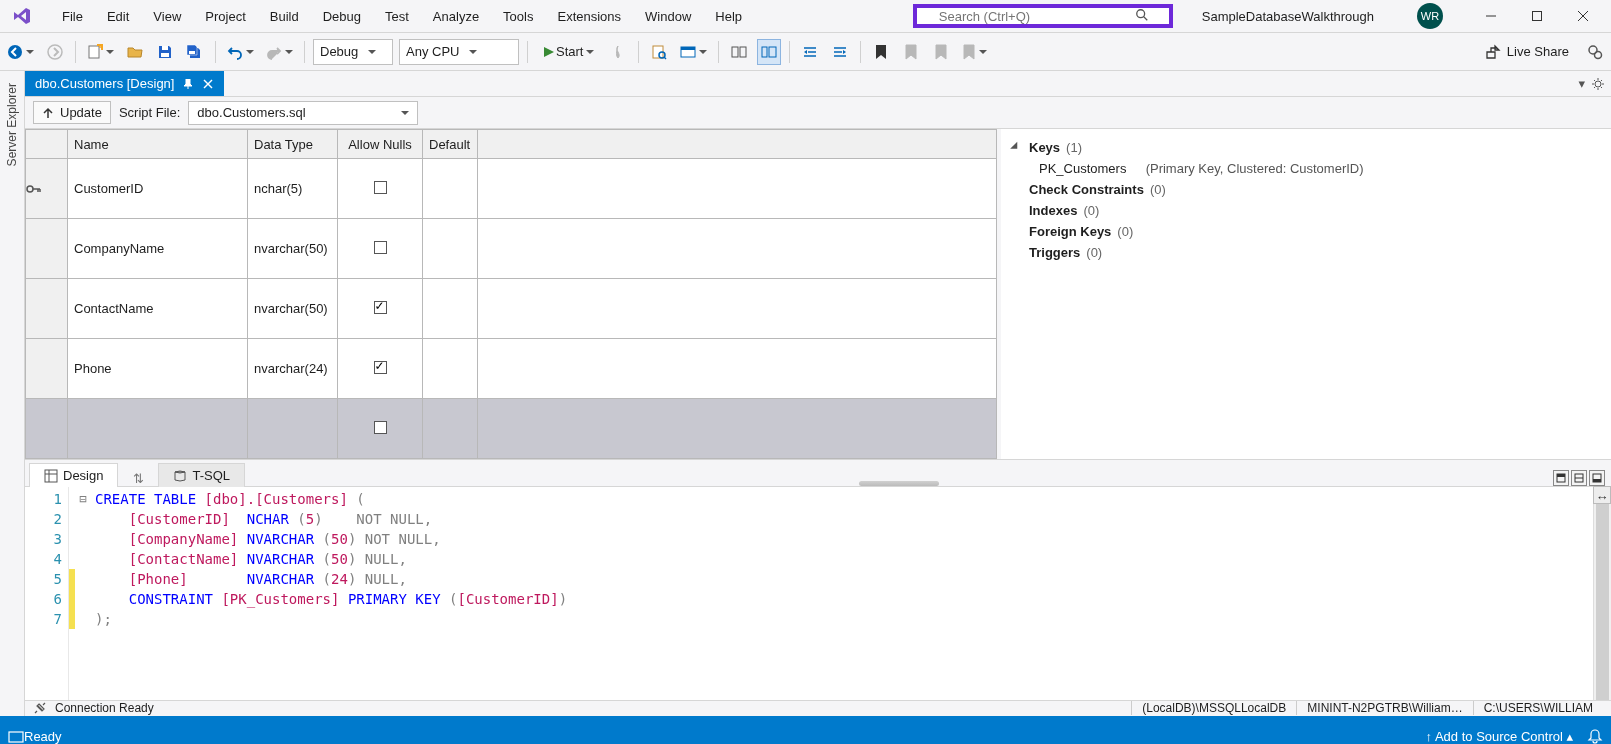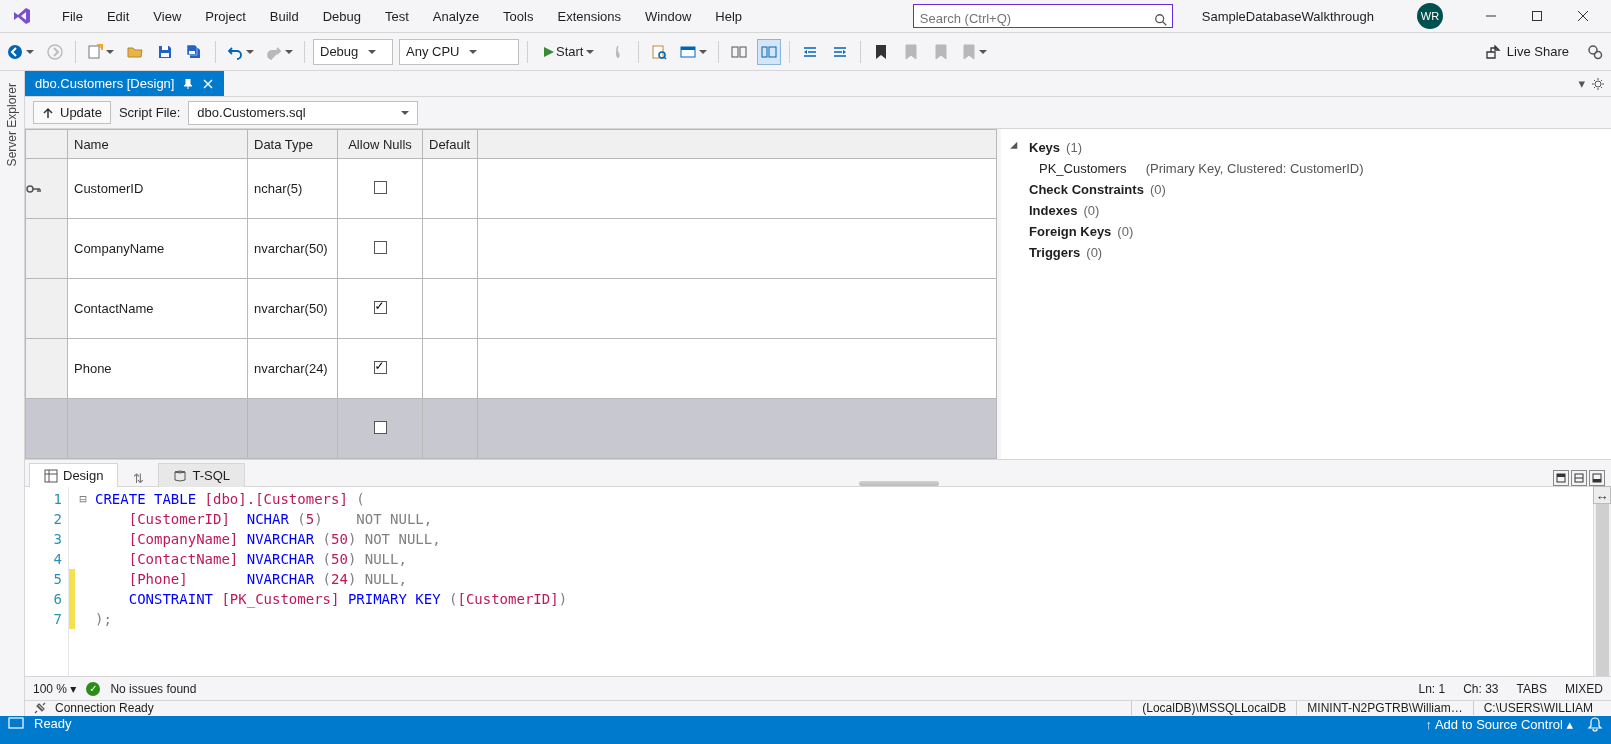--- a/index.html
+++ b/index.html
@@ -20,21 +20,21 @@
     --chrome-border:#d6d6d6;
   }
   *{box-sizing:border-box}
   body{margin:0;font-family:"Segoe UI",Tahoma,sans-serif;font-size:13px;color:#1e1e1e;background:#fff;width:1611px;height:744px;overflow:hidden;display:flex;flex-direction:column}
   
   .menubar{display:flex;align-items:center;height:33px;background:var(--vs-bg);padding:0 5px;gap:11px;border-bottom:1px solid var(--chrome-border)}
   .vs-logo{width:22px;height:22px;margin:0 6px;display:flex;align-items:center;justify-content:center}
   .menu-items{display:flex;gap:0}
   .menu-item{padding:6px 12px;cursor:default}
   .menu-spacer{flex:1}
-  .search-box{display:flex;align-items:flex-end;width:260px;height:24px;background:#fff;border:1px solid #6d28d9;padding:0 4px;color:#6a6a6a}
+  .search-box{display:flex;align-items:flex-start;width:260px;height:24px;background:#fff;border:4px solid #6d28d9;padding:0 20px;color:#6a6a6a}
   .search-box input{flex:1;border:none;outline:none;font-family:inherit;font-size:13px;color:#333;background:transparent}
   .search-glyph{width:14px;height:14px}
   .solution-name{padding:0 18px;color:#1e1e1e}
   .user-badge{width:26px;height:26px;border-radius:50%;background:#00504d;color:#fff;display:flex;align-items:center;justify-content:center;font-size:11px;margin:0 14px}
   .win-btns{display:flex;gap:0}
   .win-btn{width:46px;height:30px;display:flex;align-items:center;justify-content:center;color:#555;font-size:16px}
   
   .toolbar{display:flex;align-items:center;height:38px;background:var(--vs-bg);border-bottom:1px solid var(--chrome-border);padding:0 4px;gap:6px}
   .tbtn{display:flex;align-items:center;justify-content:center;min-width:24px;height:26px;padding:0 3px;position:relative}
   .tbtn.drop::after{content:"";border-left:4px solid transparent;border-right:4px solid transparent;border-top:4px solid #555;margin-left:3px}
@@ -110,21 +110,21 @@
   .expand-handle{position:absolute;right:0;top:-1px;width:18px;height:18px;background:#ededed;border:1px solid #bbb;display:flex;align-items:center;justify-content:center;color:#333;font-weight:bold}
   
   .code-status{display:flex;align-items:center;height:24px;background:var(--vs-bg);border-top:1px solid var(--chrome-border);padding:0 8px;gap:10px;font-size:12px}
   .code-status .right{margin-left:auto;display:flex;gap:18px}
   .ok-icon{width:14px;height:14px;border-radius:50%;background:#2e8b18;color:#fff;display:flex;align-items:center;justify-content:center;font-size:10px}
   
   .conn-bar{display:flex;align-items:flex-start;height:16px;background:var(--vs-bg);border-top:1px solid var(--chrome-border);padding:0 8px;font-size:12px;gap:8px}
   .conn-bar .cells{margin-left:auto;display:flex}
   .conn-bar .cell{border-left:1px solid #ccc;padding:0 10px}
   
-  .statusbar{height:28px;background:var(--status-bg);color:#fff;display:flex;align-items:flex-start;padding:0 8px;gap:10px;font-size:13px}
+  .statusbar{height:28px;background:var(--status-bg);color:#fff;display:flex;align-items:flex-end;padding:0 8px;font-size:13px}
   .statusbar .right{margin-left:auto;display:flex;align-items:center;gap:14px}
   svg{display:block}
 </style>
 </head>
 <body>
 
 <div class="menubar">
   <div class="vs-logo">
     <svg width="20" height="20" viewBox="0 0 20 20">
         <path d="M14 2 L18 4 L18 16 L14 18 L6 11 L2 14 L2 6 L6 9 Z M14 6 L9 10 L14 14 Z" fill="#7b4fc9"></path>
@@ -540,31 +540,20 @@
             <div></div>
             <div></div>
           </div>
         <div class="code" id="code"><div><span class="kw">CREATE TABLE</span><span class="nm"> [dbo].[Customers] </span><span class="gy">(</span></div><div><span class="nm">    [CustomerID]  </span><span class="tp">NCHAR</span><span class="nm"> </span><span class="gy">(</span><span class="nm">5</span><span class="gy">)</span><span class="nm">    </span><span class="gy">NOT NULL,</span></div><div><span class="nm">    [CompanyName] </span><span class="tp">NVARCHAR</span><span class="nm"> </span><span class="gy">(</span><span class="nm">50</span><span class="gy">)</span><span class="nm"> </span><span class="gy">NOT NULL,</span></div><div><span class="nm">    [ContactName] </span><span class="tp">NVARCHAR</span><span class="nm"> </span><span class="gy">(</span><span class="nm">50</span><span class="gy">)</span><span class="nm"> </span><span class="gy">NULL,</span></div><div><span class="nm">    [Phone]       </span><span class="tp">NVARCHAR</span><span class="nm"> </span><span class="gy">(</span><span class="nm">24</span><span class="gy">)</span><span class="nm"> </span><span class="gy">NULL,</span></div><div><span class="nm">    </span><span class="kw">CONSTRAINT</span><span class="nm"> [PK_Customers] </span><span class="kw">PRIMARY KEY</span><span class="nm"> </span><span class="gy">(</span><span class="nm">[CustomerID]</span><span class="gy">)</span></div><div><span class="gy">);</span></div></div>
         <div class="vscroll">
             <div class="thumb"></div>
           </div>
         <div class="expand-handle">↔</div>
       </div>
 
-      <div class="code-status">
-        <span><span>100 %</span> ▾</span>
-        <span class="ok-icon">✓</span>
-        <span>No issues found</span>
-        <div class="right">
-          <span>Ln: 1</span>
-          <span>Ch: 33</span>
-          <span>TABS</span>
-          <span>MIXED</span>
-        </div>
-      </div>
 
       <div class="conn-bar">
         <svg width="14" height="14">
             <path d="M4 10 L2 12 M10 4 L12 2 M5 5 L9 9 M6 3 L11 8 L9 10 L4 5 Z" stroke="#555" fill="none" stroke-width="1.2"></path>
           </svg>
         <span>Connection Ready</span>
         <div class="cells">
           <div class="cell">(LocalDB)\MSSQLLocalDB</div>
           <div class="cell">MININT-N2PGTRB\William…</div>
           <div class="cell">C:\USERS\WILLIAM</div>

